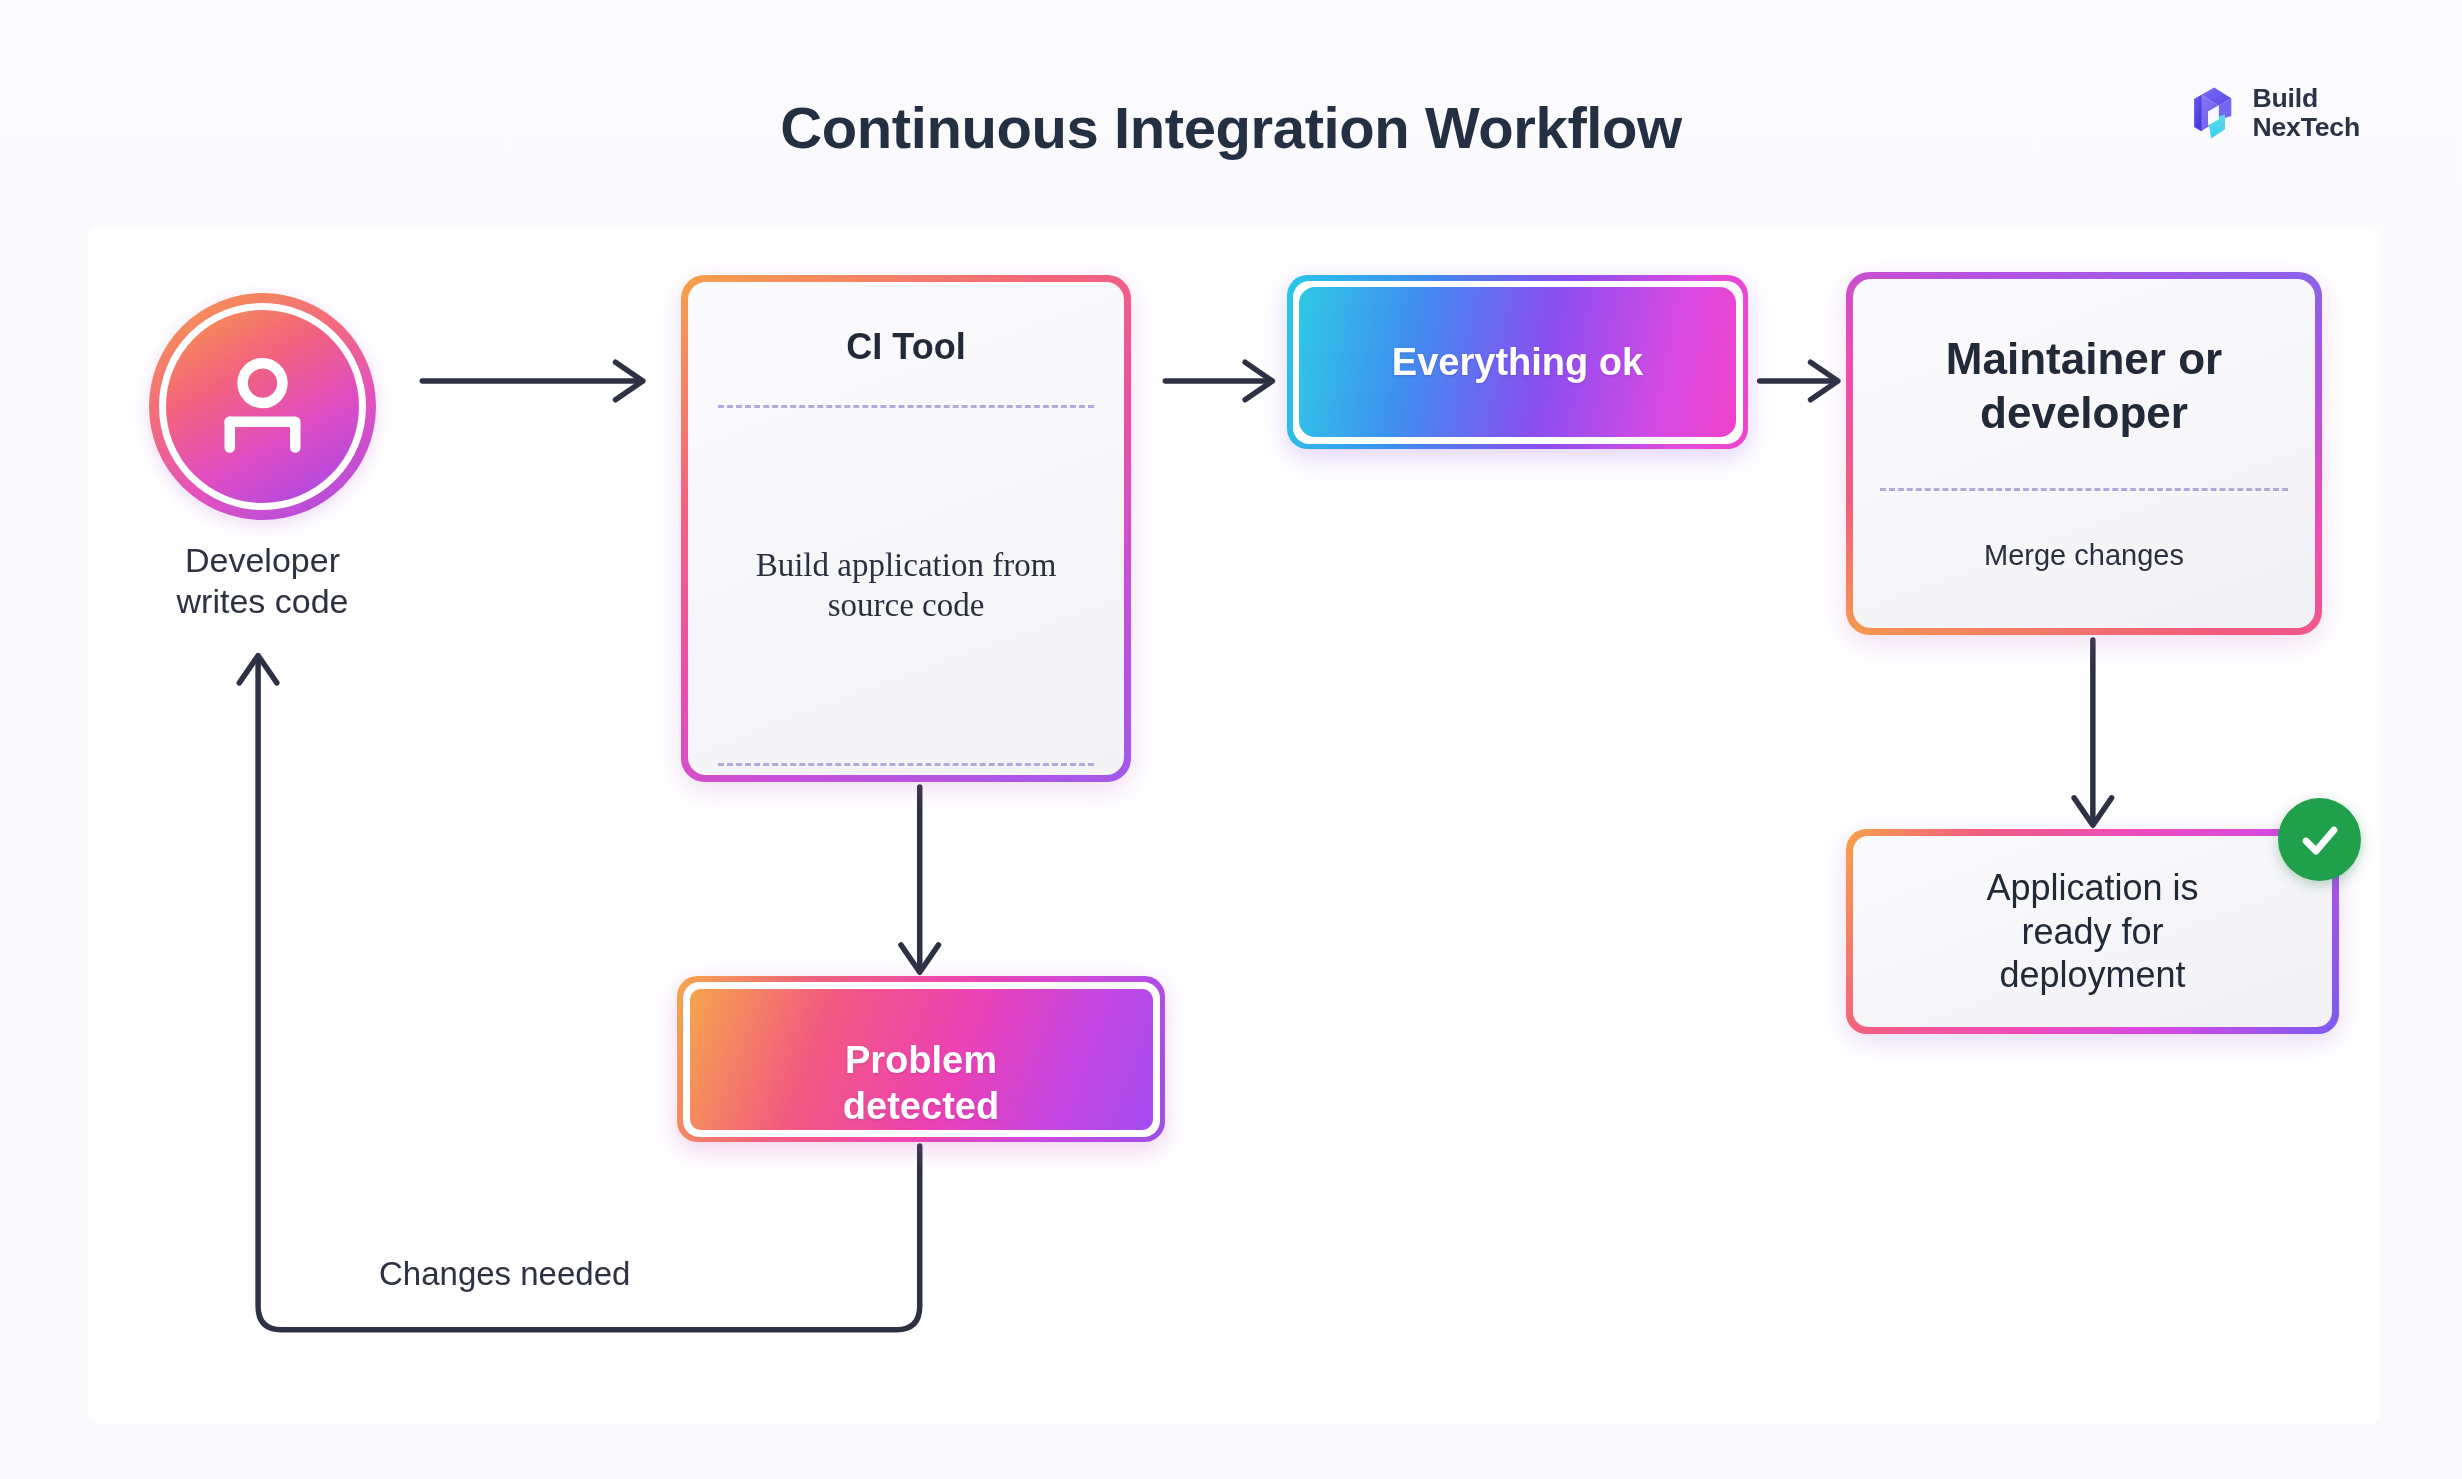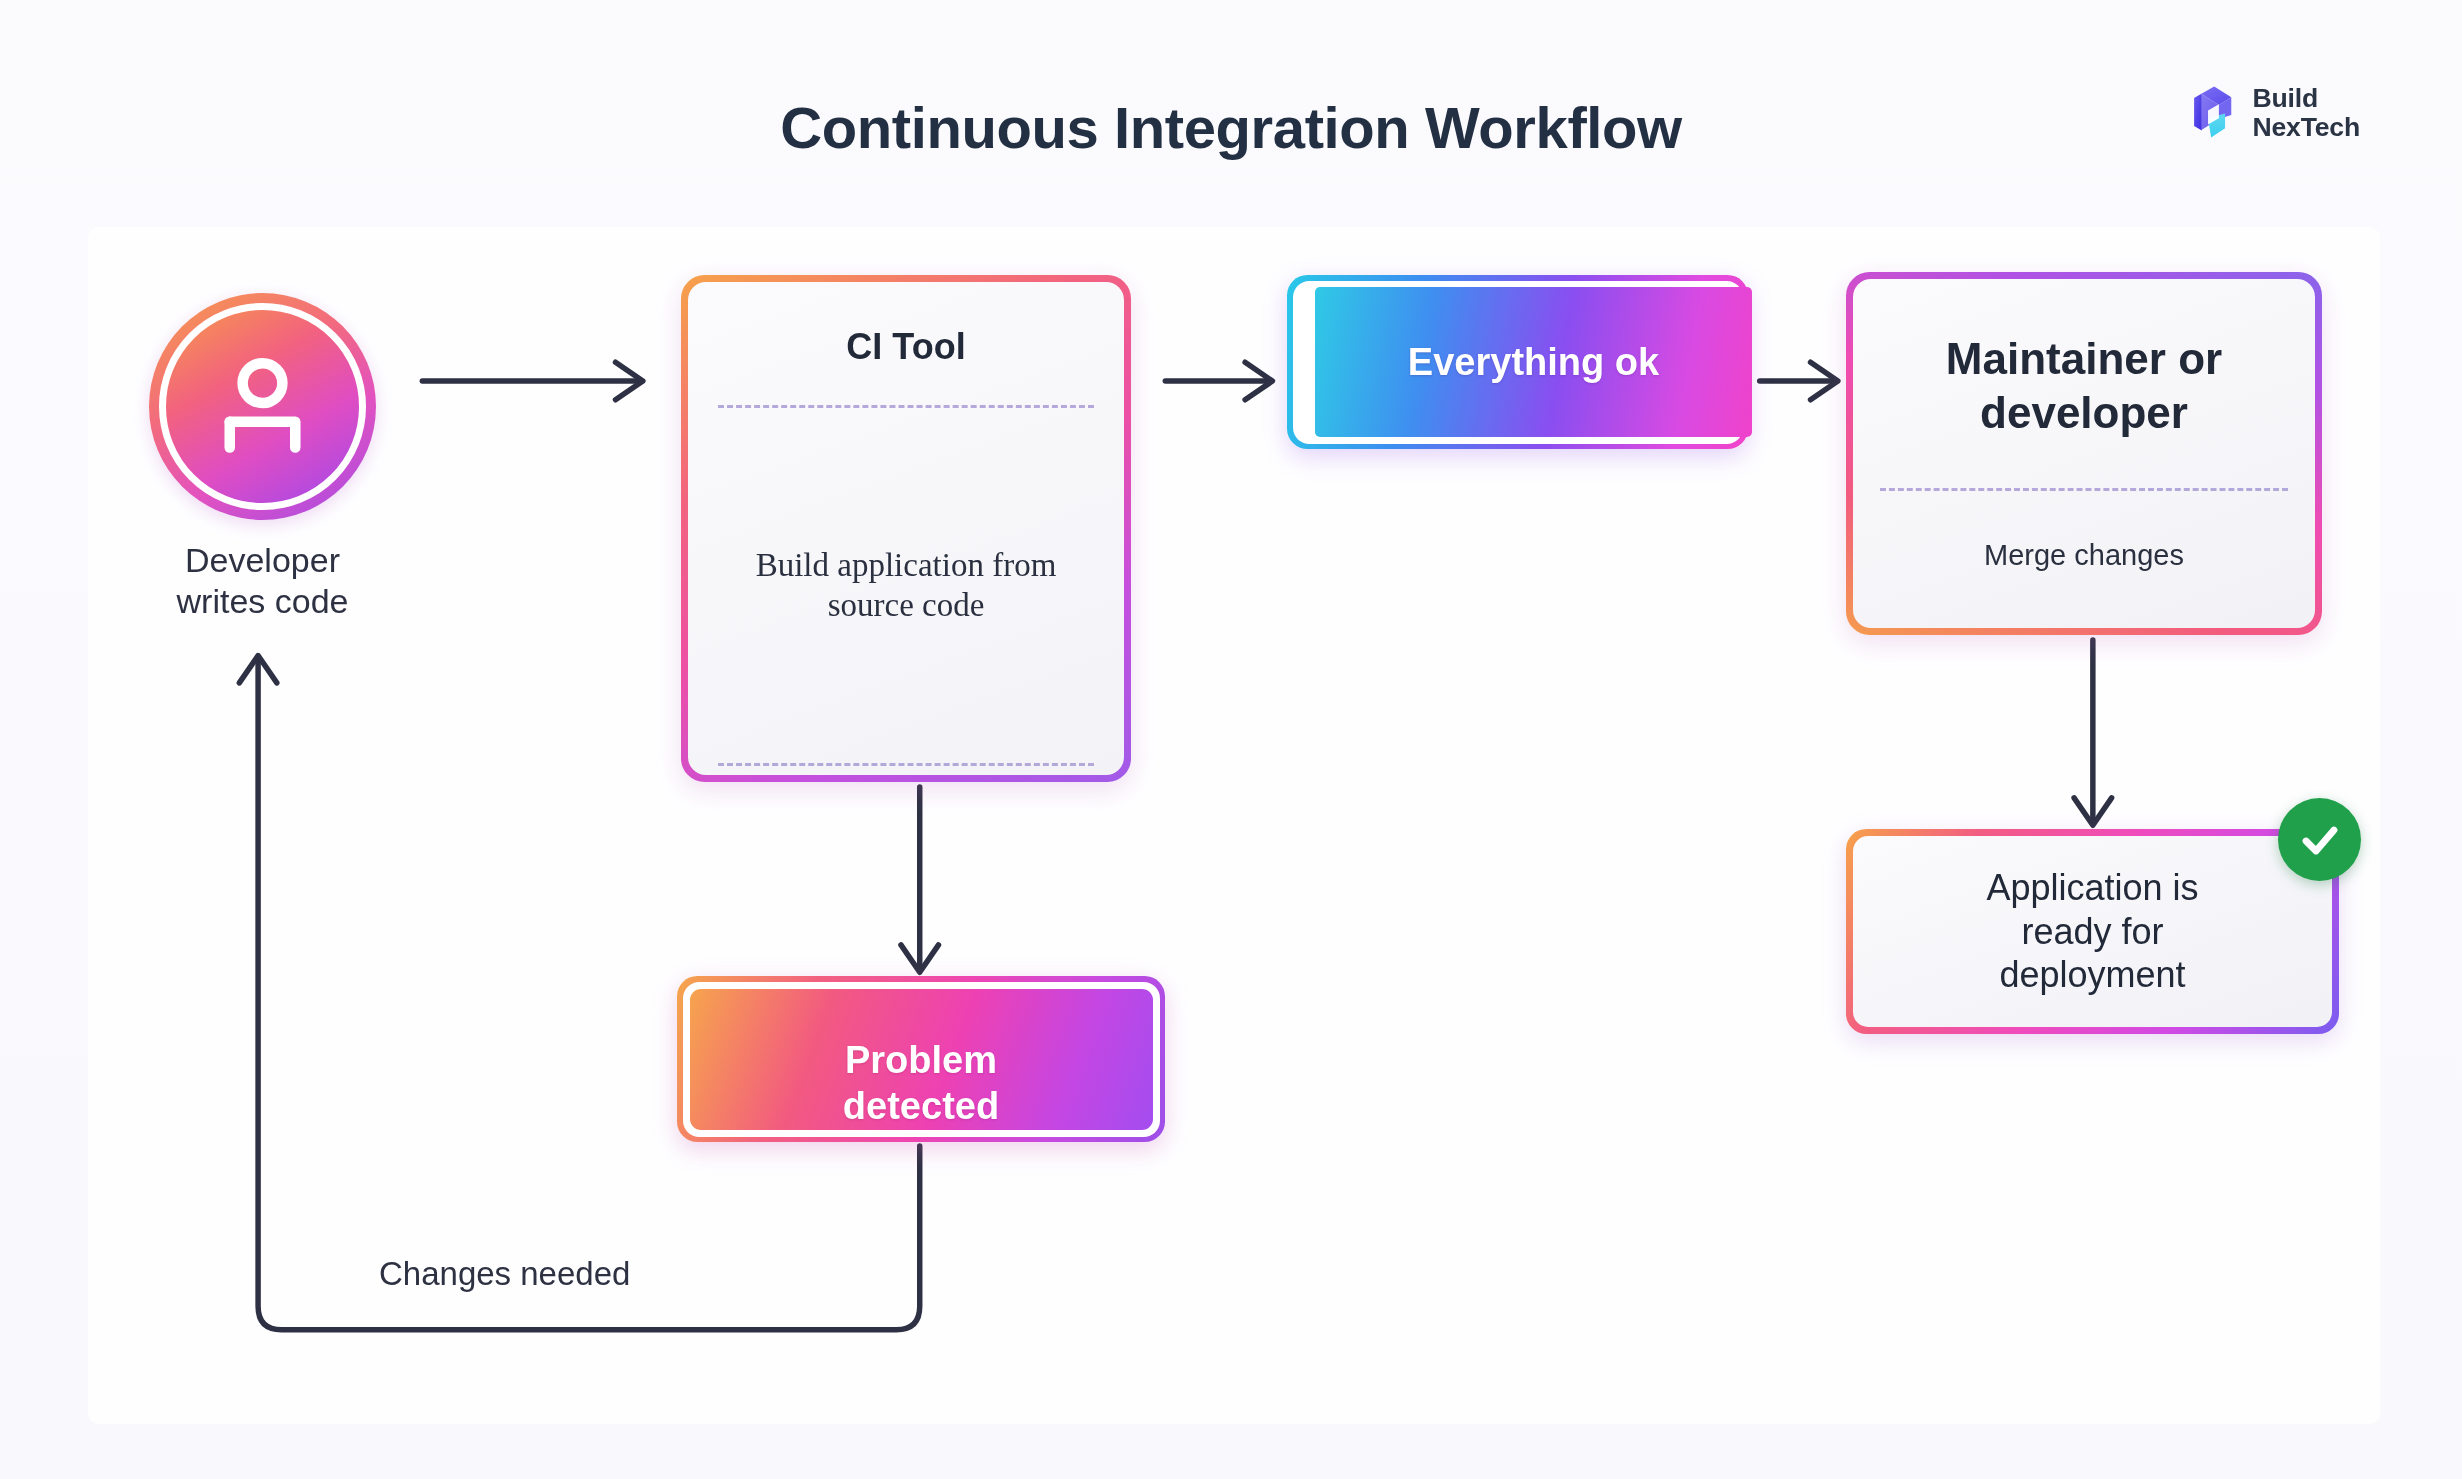--- a/index.html
+++ b/index.html
@@ -28,20 +28,21 @@
     font-size: 58px;
     font-weight: bold;
     color: #233044;
     letter-spacing: -0.4px;
   }
 
   .brand {
     position: absolute;
     right: 102px; top: 84px;
     display: flex;
+    align-items: center;
     gap: 14px;
   }
   .brand-mark { width: 48px; height: 56px; display:block; }
   .brand-text {
     font-size: 26.6px;
     font-weight: bold;
     color: #2b3445;
     line-height: 1.08;
     letter-spacing: -0.2px;
   }
@@ -138,26 +139,25 @@
     box-shadow: 0 7.8px 23.5px rgba(150,90,230,0.26);
   }
   .ok-pill-ring {
     width: 100%; height: 100%;
     border-radius: 16.4px;
     padding: 6.3px;
     background: #ffffff;
   }
   .ok-pill-inner {
     width: 100%; height: 100%;
-    border-radius: 5px;
+    border-radius: 16px;
     background: linear-gradient(100deg, #2fc9e6 0%, #3f8ef0 26%, #8a4ef0 56%, #d94ae2 84%, #ef42ca 100%);
     display: flex; align-items: center; justify-content: center;
     font-size: 38px; font-weight: bold; color: #ffffff;
     text-shadow: 0 0.8px 2.3px rgba(70,20,110,0.22);
-    margin-left: 16px;
   }
 
   
   .maint-card {
     position: absolute;
     left: 1846px; top: 272px;
     width: 476px; height: 363px;
     border-radius: 23.5px;
     padding: 7px;
     background: linear-gradient(200deg,

